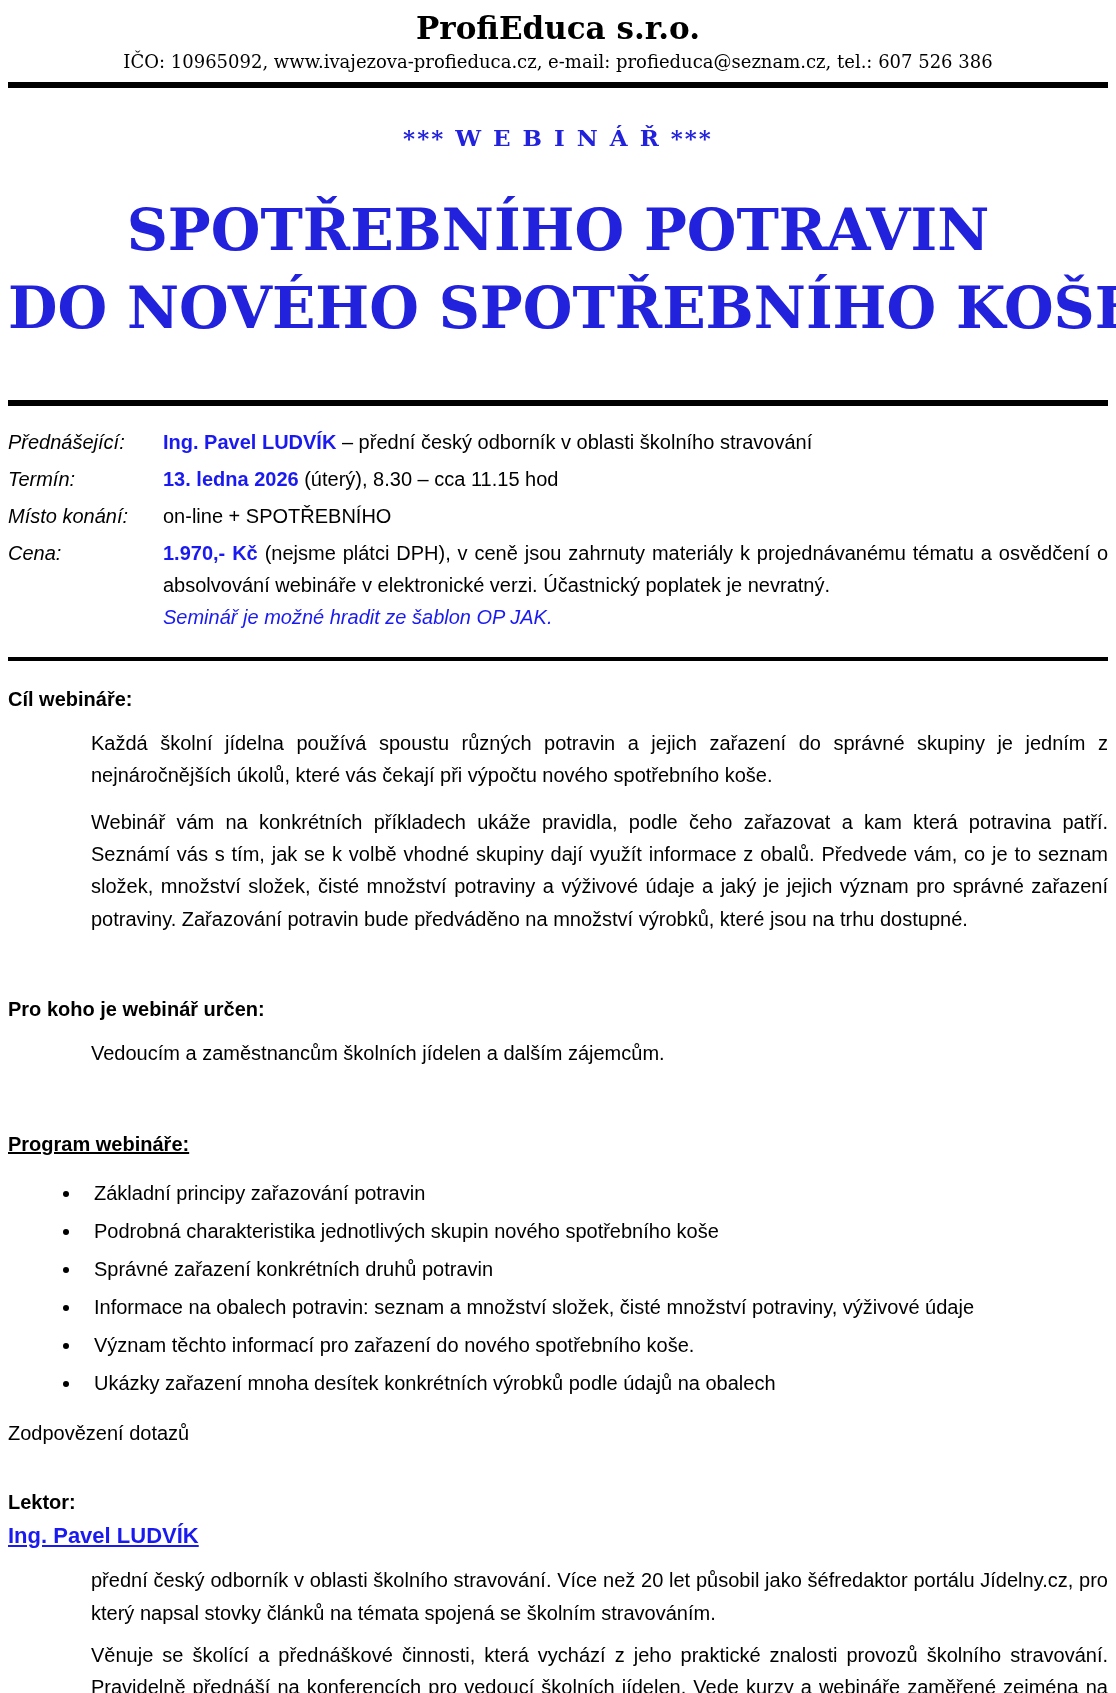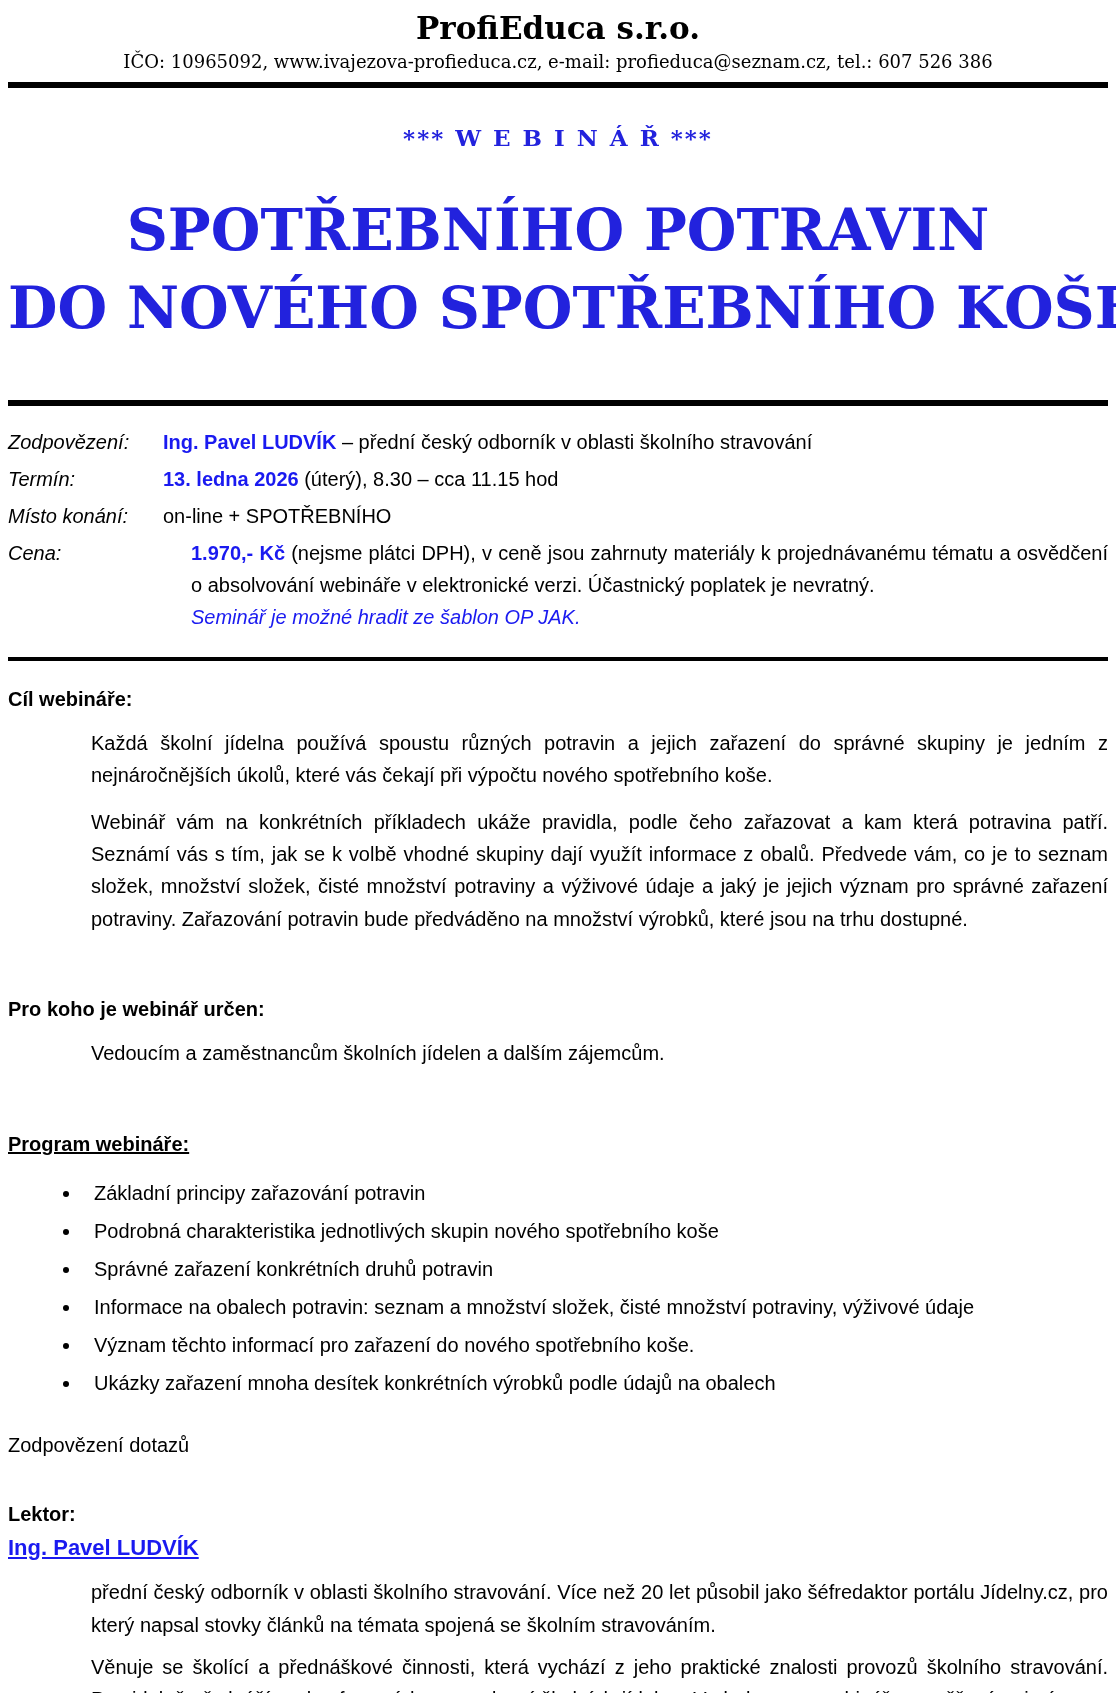--- a/index.html
+++ b/index.html
@@ -66,21 +66,21 @@
   .detail-row{
     display:flex;
     margin-bottom:5px;
     line-height:1.6;
   }
   .detail-label{
     flex:0 0 155px;
     font-style:italic;
   }
   .detail-value{flex:1;}
-  .detail-value.justify{text-align:justify;margin-left:28px;}
+  .detail-value.justify{text-align:justify;}
   .hl{color:var(--accent-blue);font-weight:bold;}
   .note{
     color:var(--accent-blue);
     font-style:italic;
     text-align:left;
   }
   .rule-thick{
     margin-top:24px;
     border-top:4px solid #000;
   }
@@ -102,21 +102,21 @@
   ul.program-list{
     margin:18px 0 0 0;
     padding:0 0 0 74px;
   }
   ul.program-list li{
     margin-bottom:4px;
     line-height:1.7;
     padding-left:12px;
   }
   .plain-line{
-    margin-top:30px;
+    margin-top:18px;
     line-height:1.5;
   }
   .lector-heading{margin-top:40px;}
   .lector-name{
     margin-top:6px;
     color:var(--accent-blue);
     font-weight:bold;
     font-size:22px;
     text-decoration:underline;
     line-height:1.3;
@@ -138,21 +138,21 @@
   <div class="main-title">
     <div class="t-line">SPOTŘEBNÍHO POTRAVIN</div>
     <div class="t-line">DO NOVÉHO SPOTŘEBNÍHO KOŠE</div>
   </div>
 
   <div class="rule-double rule-double-2"></div>
 
   <div class="details">
 
     <div class="detail-row">
-      <div class="detail-label">Zodpovězení:</div>
+      <div class="detail-label">Přednášející:</div>
       <div class="detail-value"><span class="hl">Ing. Pavel LUDVÍK</span><span> – přední český odborník v oblasti školního stravování</span></div>
     </div>
 
     <div class="detail-row">
       <div class="detail-label">Termín:</div>
       <div class="detail-value"><span class="hl">13. ledna 2026</span><span> (úterý), 8.30 – cca 11.15 hod</span></div>
     </div>
 
     <div class="detail-row">
       <div class="detail-label">Místo konání:</div>

